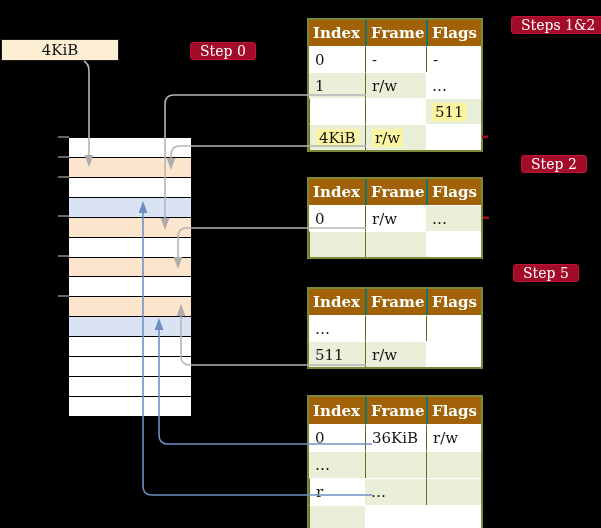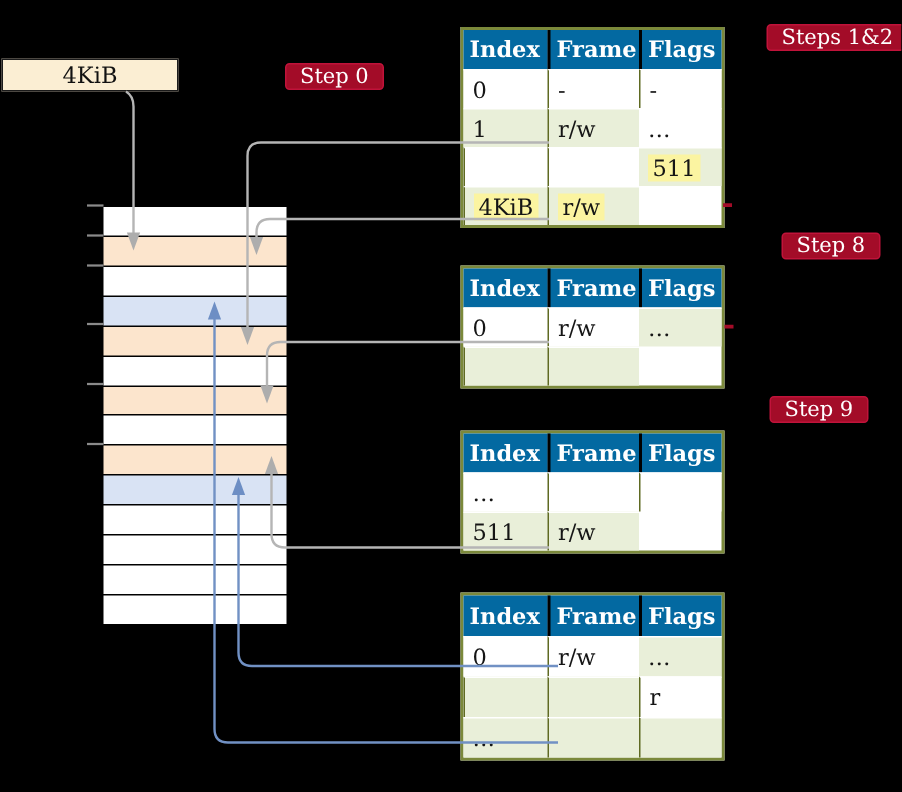--- a/index.html
+++ b/index.html
@@ -26,24 +26,24 @@
     position:absolute;display:grid;grid-template-columns:56px 61px 55px;
     grid-auto-rows:26px;border:2px solid #7b893b;background:#fff;
     font-size:15px;color:#151515;z-index:2;
   }
   .tbl.tall{grid-auto-rows:27px;}
   #tbl1{left:307px;top:18px;}
   #tbl2{left:307px;top:177px;}
   #tbl3{left:307px;top:287px;}
   #tbl4{left:307px;top:395px;}
   .th{
-    background:#0369a1;color:#fff;font-weight:bold;
+    background:#a16207;color:#fff;font-weight:bold;
     display:flex;align-items:center;padding-left:4px;
   }
-  .th.sep{border-left:2px solid #000000;}
+  .th.sep{border-left:2px solid #0f766e;}
   .td{
     display:flex;align-items:center;padding-left:6px;
     border-top:1.5px solid #fff;background:#fff;
   }
   .td.sep{border-left:1px solid #5f6a22;}
   .td.alt{background:#e9efd9;}
   .mark{background:#fbf4a1;padding:0 3px;}
   
   .badge{
     position:absolute;background:#a30c28;border:1px solid #c0133a;
@@ -61,22 +61,22 @@
 <body>
 
 <div id="canvas">
 
   <div id="box4kib">
     <span>4KiB</span>
   </div>
 
   <div class="badge" id="badge-step0">Step 0</div>
   <div class="badge" id="badge-steps12">Steps 1&amp;2</div>
-  <div class="badge" id="badge-step3">Step 8</div>
-  <div class="badge" id="badge-step4">Step 9</div>
+  <div class="badge" id="badge-step3">Step 2</div>
+  <div class="badge" id="badge-step4">Step 5</div>
 
   <div id="memory">
       <div class="mrow" style="background: rgb(255, 255, 255);"></div>
       <div class="mrow" style="background: rgb(252, 229, 205);"></div>
       <div class="mrow" style="background: rgb(255, 255, 255);"></div>
       <div class="mrow" style="background: rgb(217, 227, 244);"></div>
       <div class="mrow" style="background: rgb(252, 229, 205);"></div>
       <div class="mrow" style="background: rgb(255, 255, 255);"></div>
       <div class="mrow" style="background: rgb(252, 229, 205);"></div>
       <div class="mrow" style="background: rgb(255, 255, 255);"></div>
@@ -140,20 +140,21 @@
     <div class="td alt">511</div>
     <div class="td alt sep">r/w</div>
   </div>
 
   <div class="tbl tall" id="tbl4">
     <div class="th">Index</div>
     <div class="th sep">Frame</div>
     <div class="th sep">Flags</div>
 
     <div class="td">0</div>
+    <div class="td sep">36KiB</div>
     <div class="td sep">r/w</div>
 
     <div class="td alt">…</div>
     <div class="td alt sep"></div>
     <div class="td alt sep"></div>
 
     <div class="td sep">r</div>
 
     <div class="td alt">…</div>
     <div class="td alt sep"></div>

